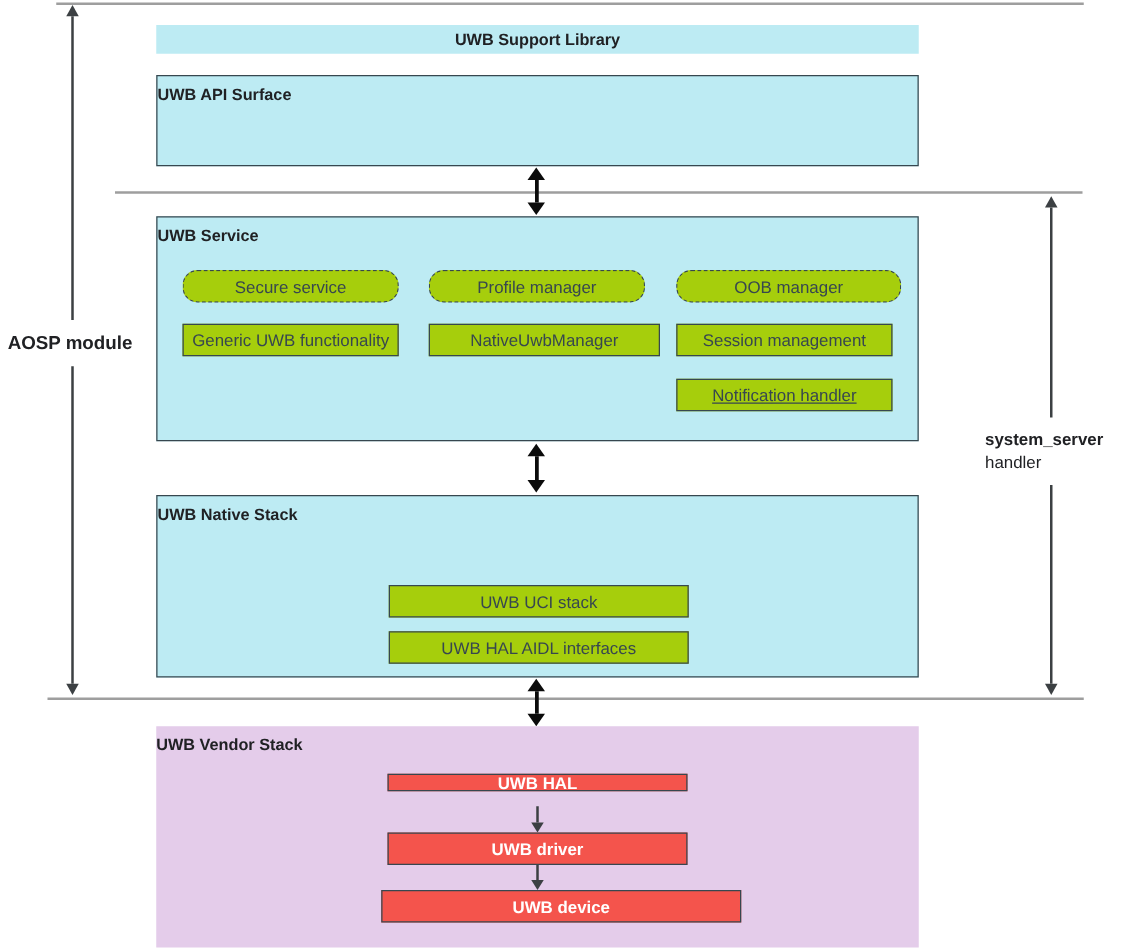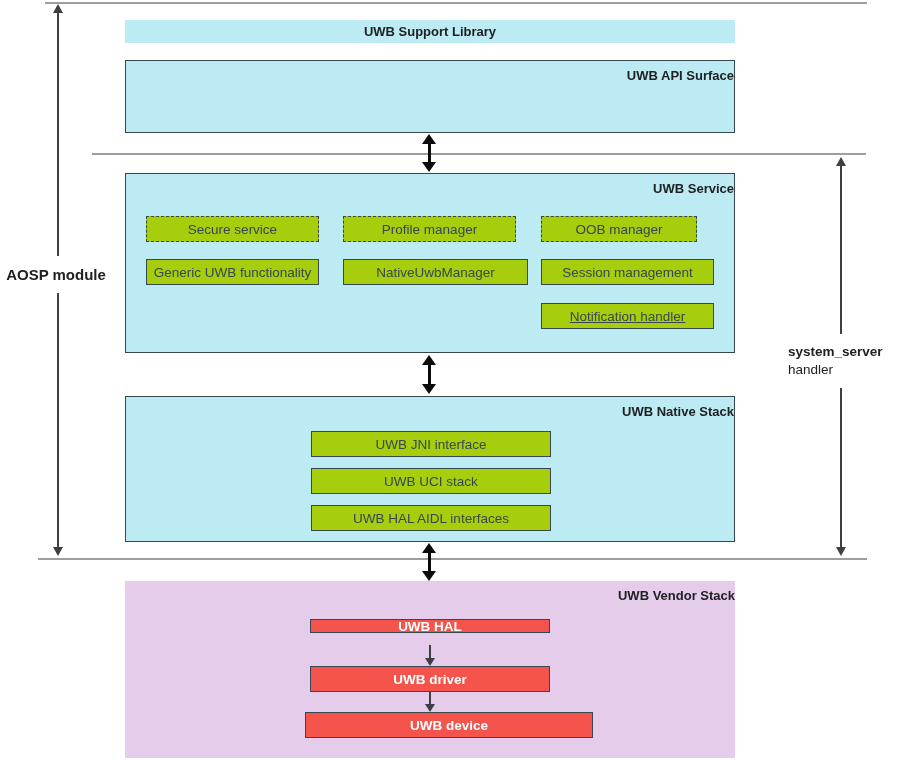--- a/index.html
+++ b/index.html
@@ -5,30 +5,30 @@
   html,body{margin:0;padding:0;background:#fff;font-family:"Liberation Sans",sans-serif;}
   *{box-sizing:border-box;}
   .canvas{position:relative;width:898px;height:761px;background:#fff;overflow:hidden;}
 
   .hline{position:absolute;height:2px;background:var(--divider-line);}
 
   
   .section{position:absolute;background:var(--cyan-fill);}
   .section.bordered{border:1.5px solid var(--box-border);}
   .section.purple{background:var(--purple-fill);}
-  .sec-title{position:absolute;top:0;left:0;right:0;text-align:right;font-size:13px;
+  .sec-title{position:absolute;top:0;left:0;right:0;text-align:left;font-size:13px;
              font-weight:bold;color:var(--text-dark);padding-top:7px;}
   .bar-title{position:absolute;inset:0;display:flex;align-items:center;justify-content:center;
              font-size:13px;font-weight:bold;color:var(--text-dark);}
 
   
   .chip{position:absolute;background:var(--green-fill);border:1.5px solid var(--box-border);
         display:flex;align-items:center;justify-content:center;font-size:13.5px;
         color:var(--chip-text);}
-  .chip.dashed{border-style:dashed;}
+  .chip.dashed{border-style:dashed;border-radius:12px;}
   .chip.red{background:var(--red-fill);color:var(--text-on-red);font-weight:bold;}
 
   
   .dbl{position:absolute;width:14px;display:flex;flex-direction:column;align-items:center;}
   .dbl .head-up{width:0;height:0;border-left:7px solid transparent;border-right:7px solid transparent;
                 border-bottom:10px solid var(--arrow-black);}
   .dbl .head-down{width:0;height:0;border-left:7px solid transparent;border-right:7px solid transparent;
                   border-top:10px solid var(--arrow-black);}
   .dbl .shaft{width:3px;flex:1;background:var(--arrow-black);}
 
@@ -91,38 +91,37 @@
     <div class="head-up"></div>
     <div class="shaft"></div>
     <div class="head-down"></div>
   </div>
 
   <div class="section bordered" style="left:125px;top:173px;width:610px;height:180px;">
     <div class="sec-title">UWB Service</div>
 
     <div class="chip dashed" style="left:20px;top:42px;width:173px;height:26px;">Secure service</div>
     <div class="chip dashed" style="left:217px;top:42px;width:173px;height:26px;">Profile manager</div>
-    <div class="chip dashed" style="left:415px;top:42px;width:156px;height:26px;text-align:center;">OOB manager</div>
+    <div class="chip dashed" style="left:415px;top:42px;width:180px;height:26px;text-align:center;">OOB manager</div>
 
     <div class="chip" style="left:20px;top:85px;width:173px;height:26px;">Generic UWB functionality</div>
     <div class="chip" style="left:217px;top:85px;width:185px;height:26px;text-align:center;">NativeUwbManager</div>
     <div class="chip" style="left:415px;top:85px;width:173px;height:26px;">Session management</div>
 
     <div class="chip" style="left:415px;top:129px;width:173px;height:26px;text-decoration:underline;">Notification handler</div>
   </div>
 
   <div class="dbl" style="left:422px;top:355px;height:39px;">
     <div class="head-up"></div>
     <div class="shaft"></div>
     <div class="head-down"></div>
   </div>
 
   <div class="section bordered" style="left:125px;top:396px;width:610px;height:146px;">
     <div class="sec-title">UWB Native Stack</div>
-    <div class="chip" style="left:185px;top:34px;width:240px;height:26px;">UWB JNI interface</div>
     <div class="chip" style="left:185px;top:108px;width:240px;height:26px;">UWB HAL AIDL interfaces</div>
     <div class="chip" style="left:185px;top:71px;width:240px;height:26px;">UWB UCI stack</div>
   </div>
 
   <div class="dbl" style="left:422px;top:543px;height:38px;">
     <div class="head-up"></div>
     <div class="shaft"></div>
     <div class="head-down"></div>
   </div>
 

